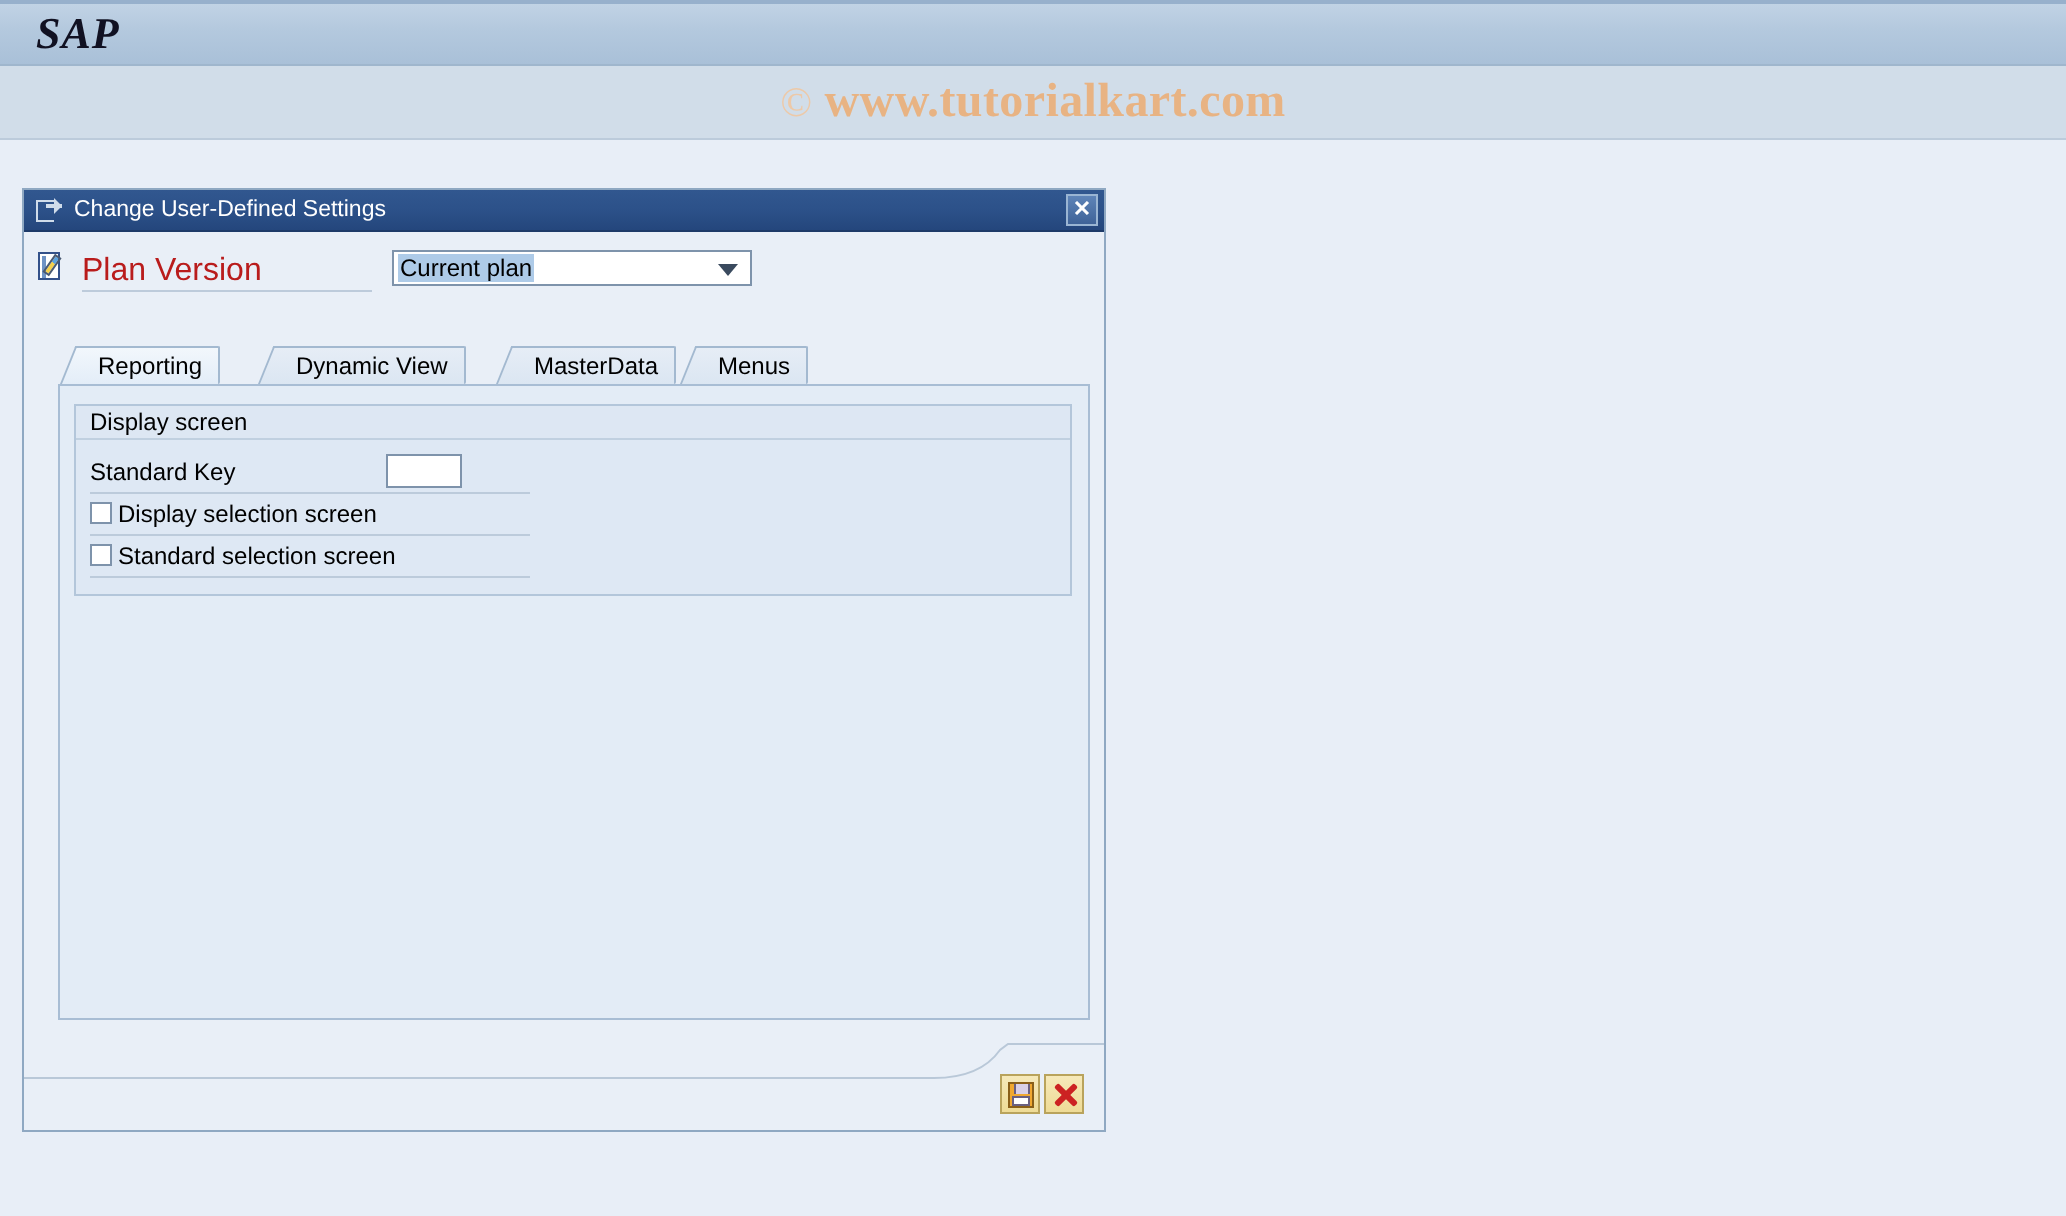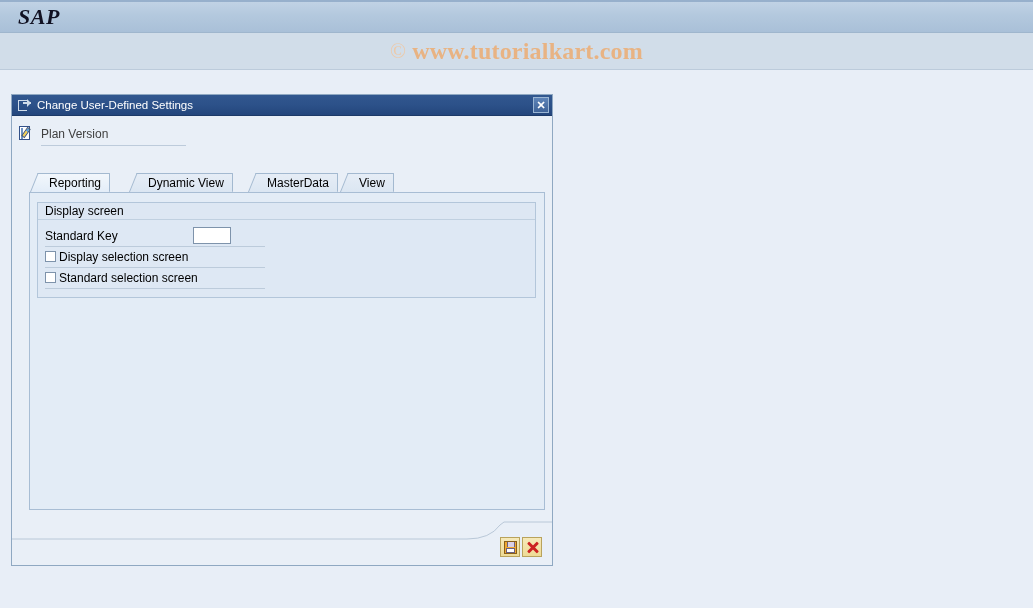--- a/index.html
+++ b/index.html
@@ -186,22 +186,22 @@
     width: 4px; height: 11px;
     background: linear-gradient(to bottom, #5aa3e0 0%, #5aa3e0 35%, #f5d14e 36%, #f5d14e 100%);
     transform: rotate(35deg);
     border: 1px solid #4a5a72;
     box-sizing: border-box;
   }
   .pv-label {
     position: absolute;
     left: 29px;
     top: 4px;
-    font-size: 12px;
-    color: #404040;
+    font-size: 16px;
+    color: #b91c1c;
   }
   .pv-underline {
     position: absolute;
     left: 29px;
     top: 22px;
     width: 145px;
     height: 1px;
     background: #bdcbdb;
   }
   .pv-combo {
@@ -491,27 +491,31 @@
     <span class="dialog-close">✕</span>
   </div>
 
   <div class="planversion-row">
     <span class="pv-icon">
       <span class="doc"></span>
       <span class="pencil"></span>
     </span>
     <span class="pv-label">Plan Version</span>
     <span class="pv-underline"></span>
+    <span class="pv-combo">
+      <span class="pv-combo-value">Current plan</span>
+      <span class="pv-combo-arrow"></span>
+    </span>
   </div>
 
   <div class="tabstrip">
     <span class="tab active" style="left:11px;">Reporting</span>
     <span class="tab" style="left:110px;">Dynamic View</span>
     <span class="tab" style="left:229px;">MasterData</span>
-    <span class="tab" style="left:321px;">View</span>
+    <span class="tab" style="left:321px;">Menus</span>
   </div>
 
   <div class="tabpanel">
 
     <div class="groupbox">
       <div class="groupbox-title">Display screen</div>
 
       <div class="field-row" style="top:24px; width:220px;">
         <span class="field-label">Standard Key</span>
         <span class="field-underline" style="width:220px;"></span>

